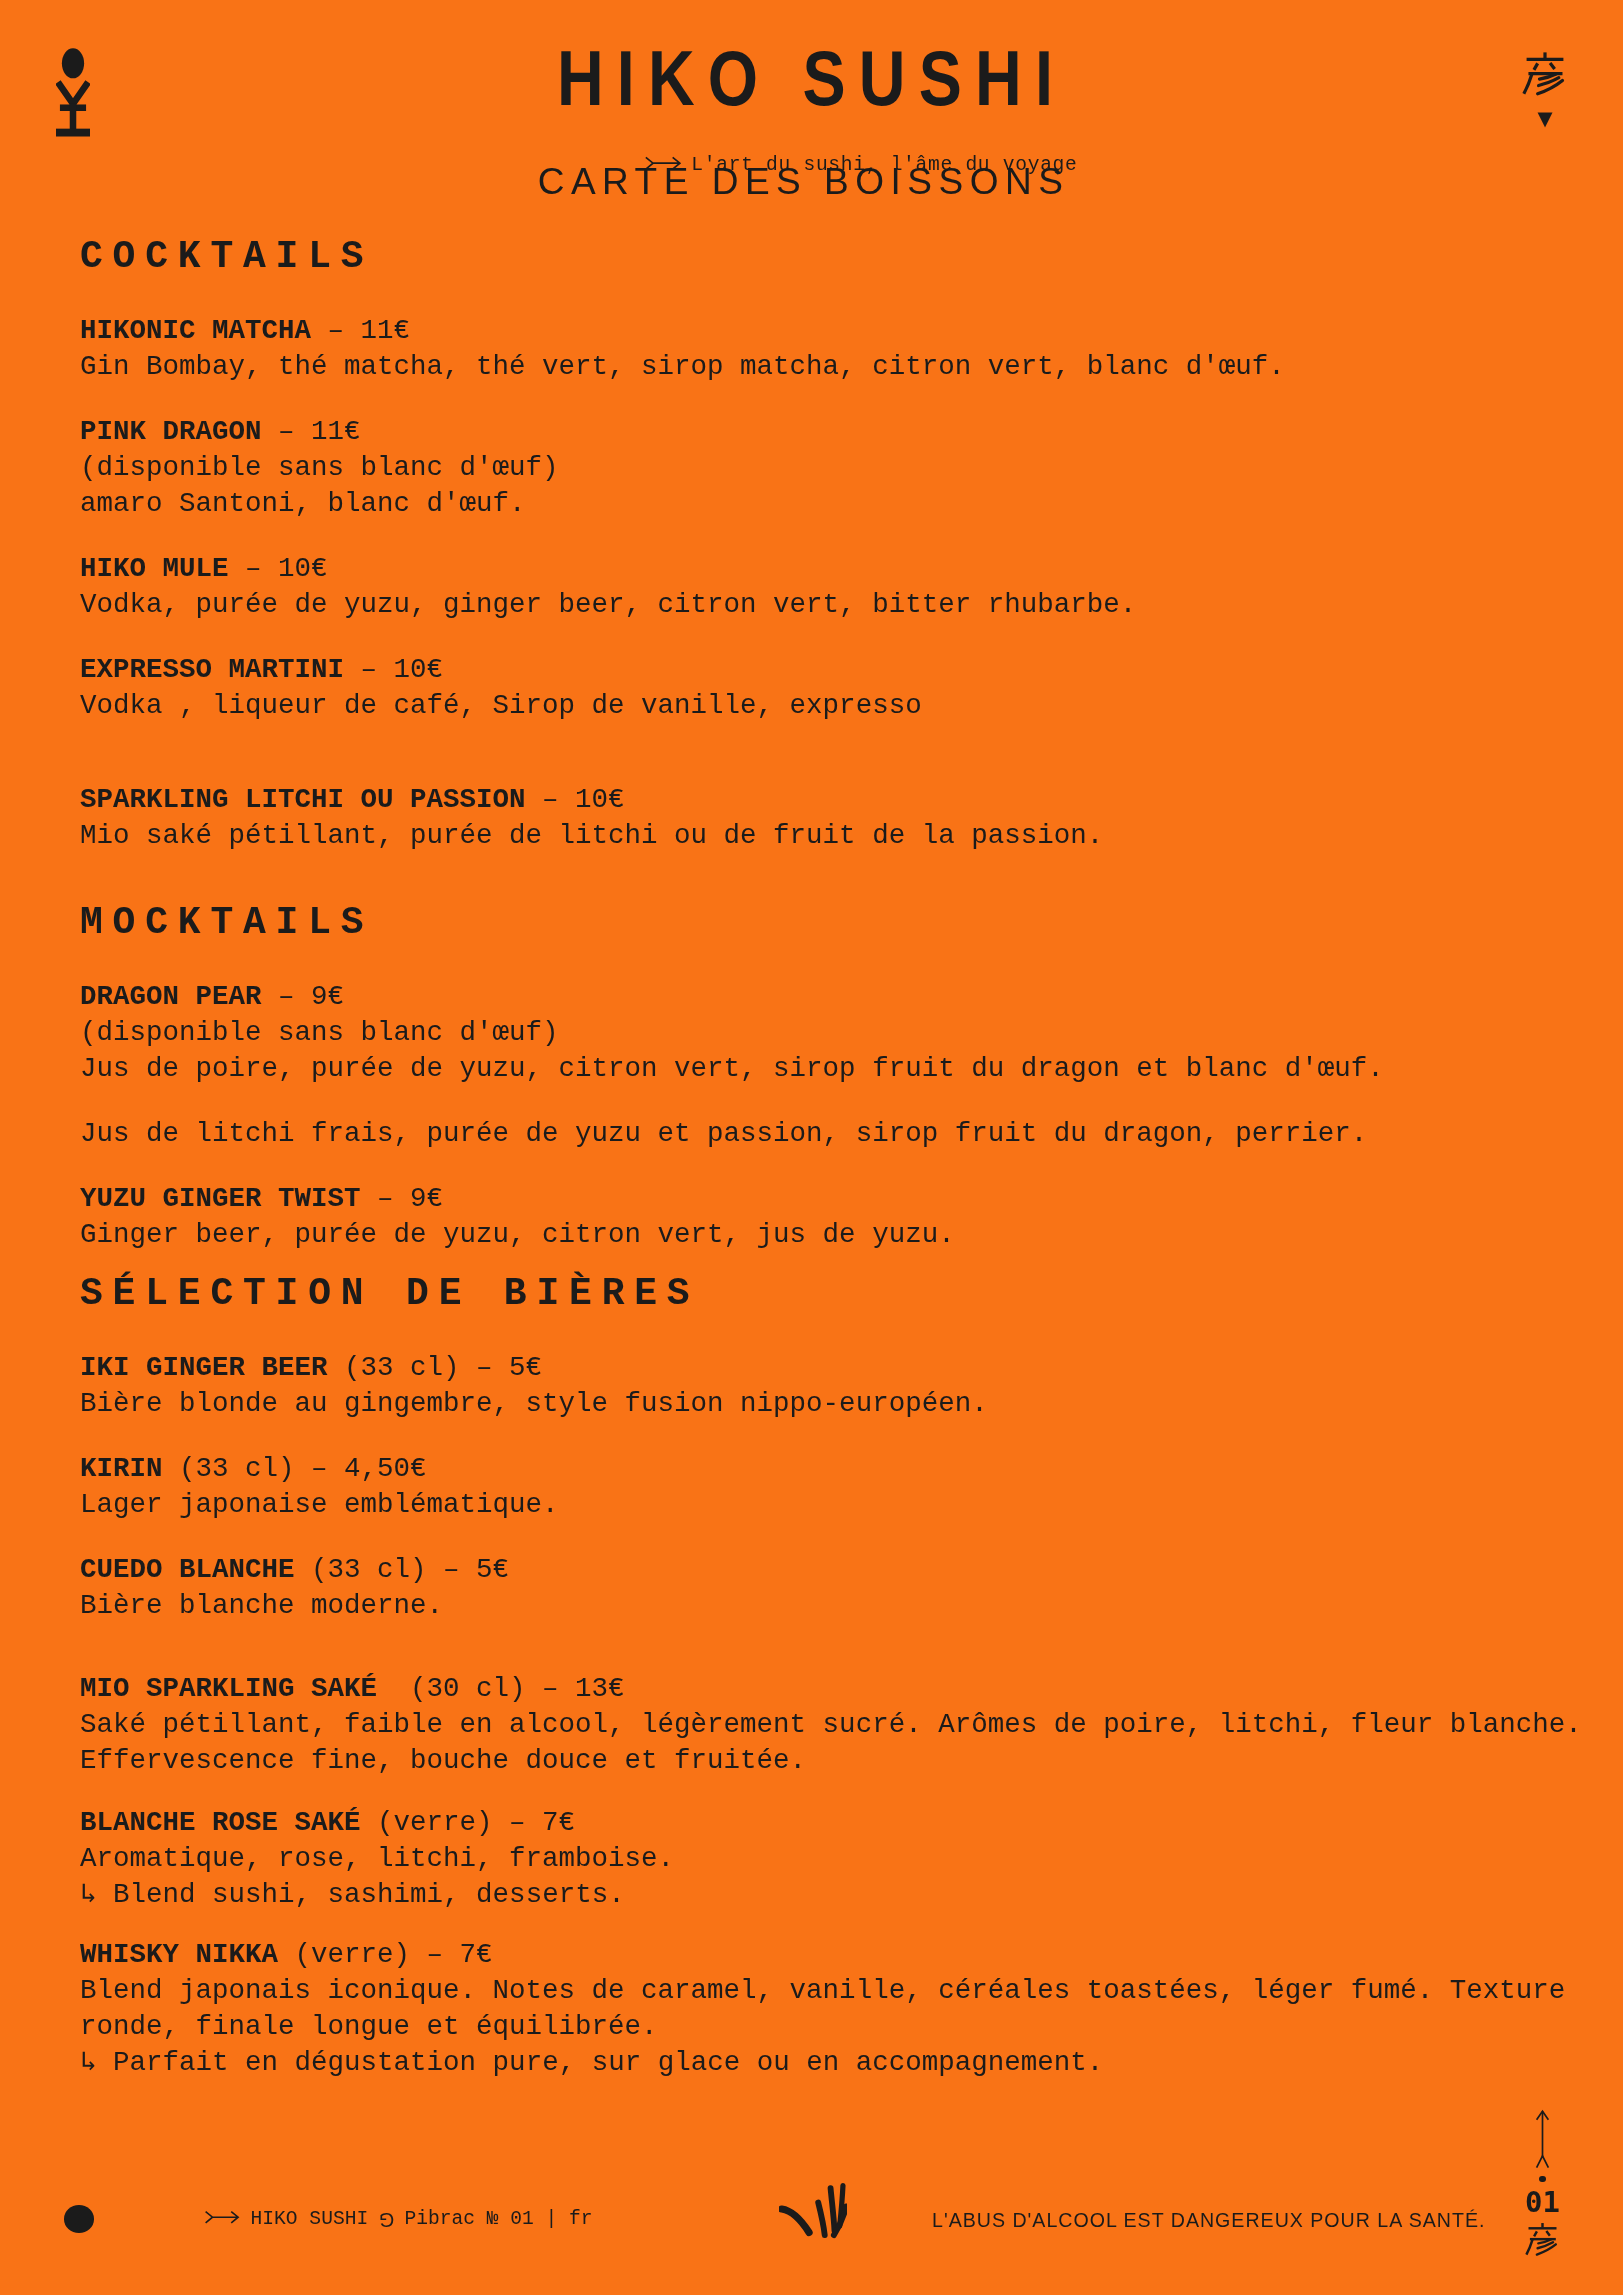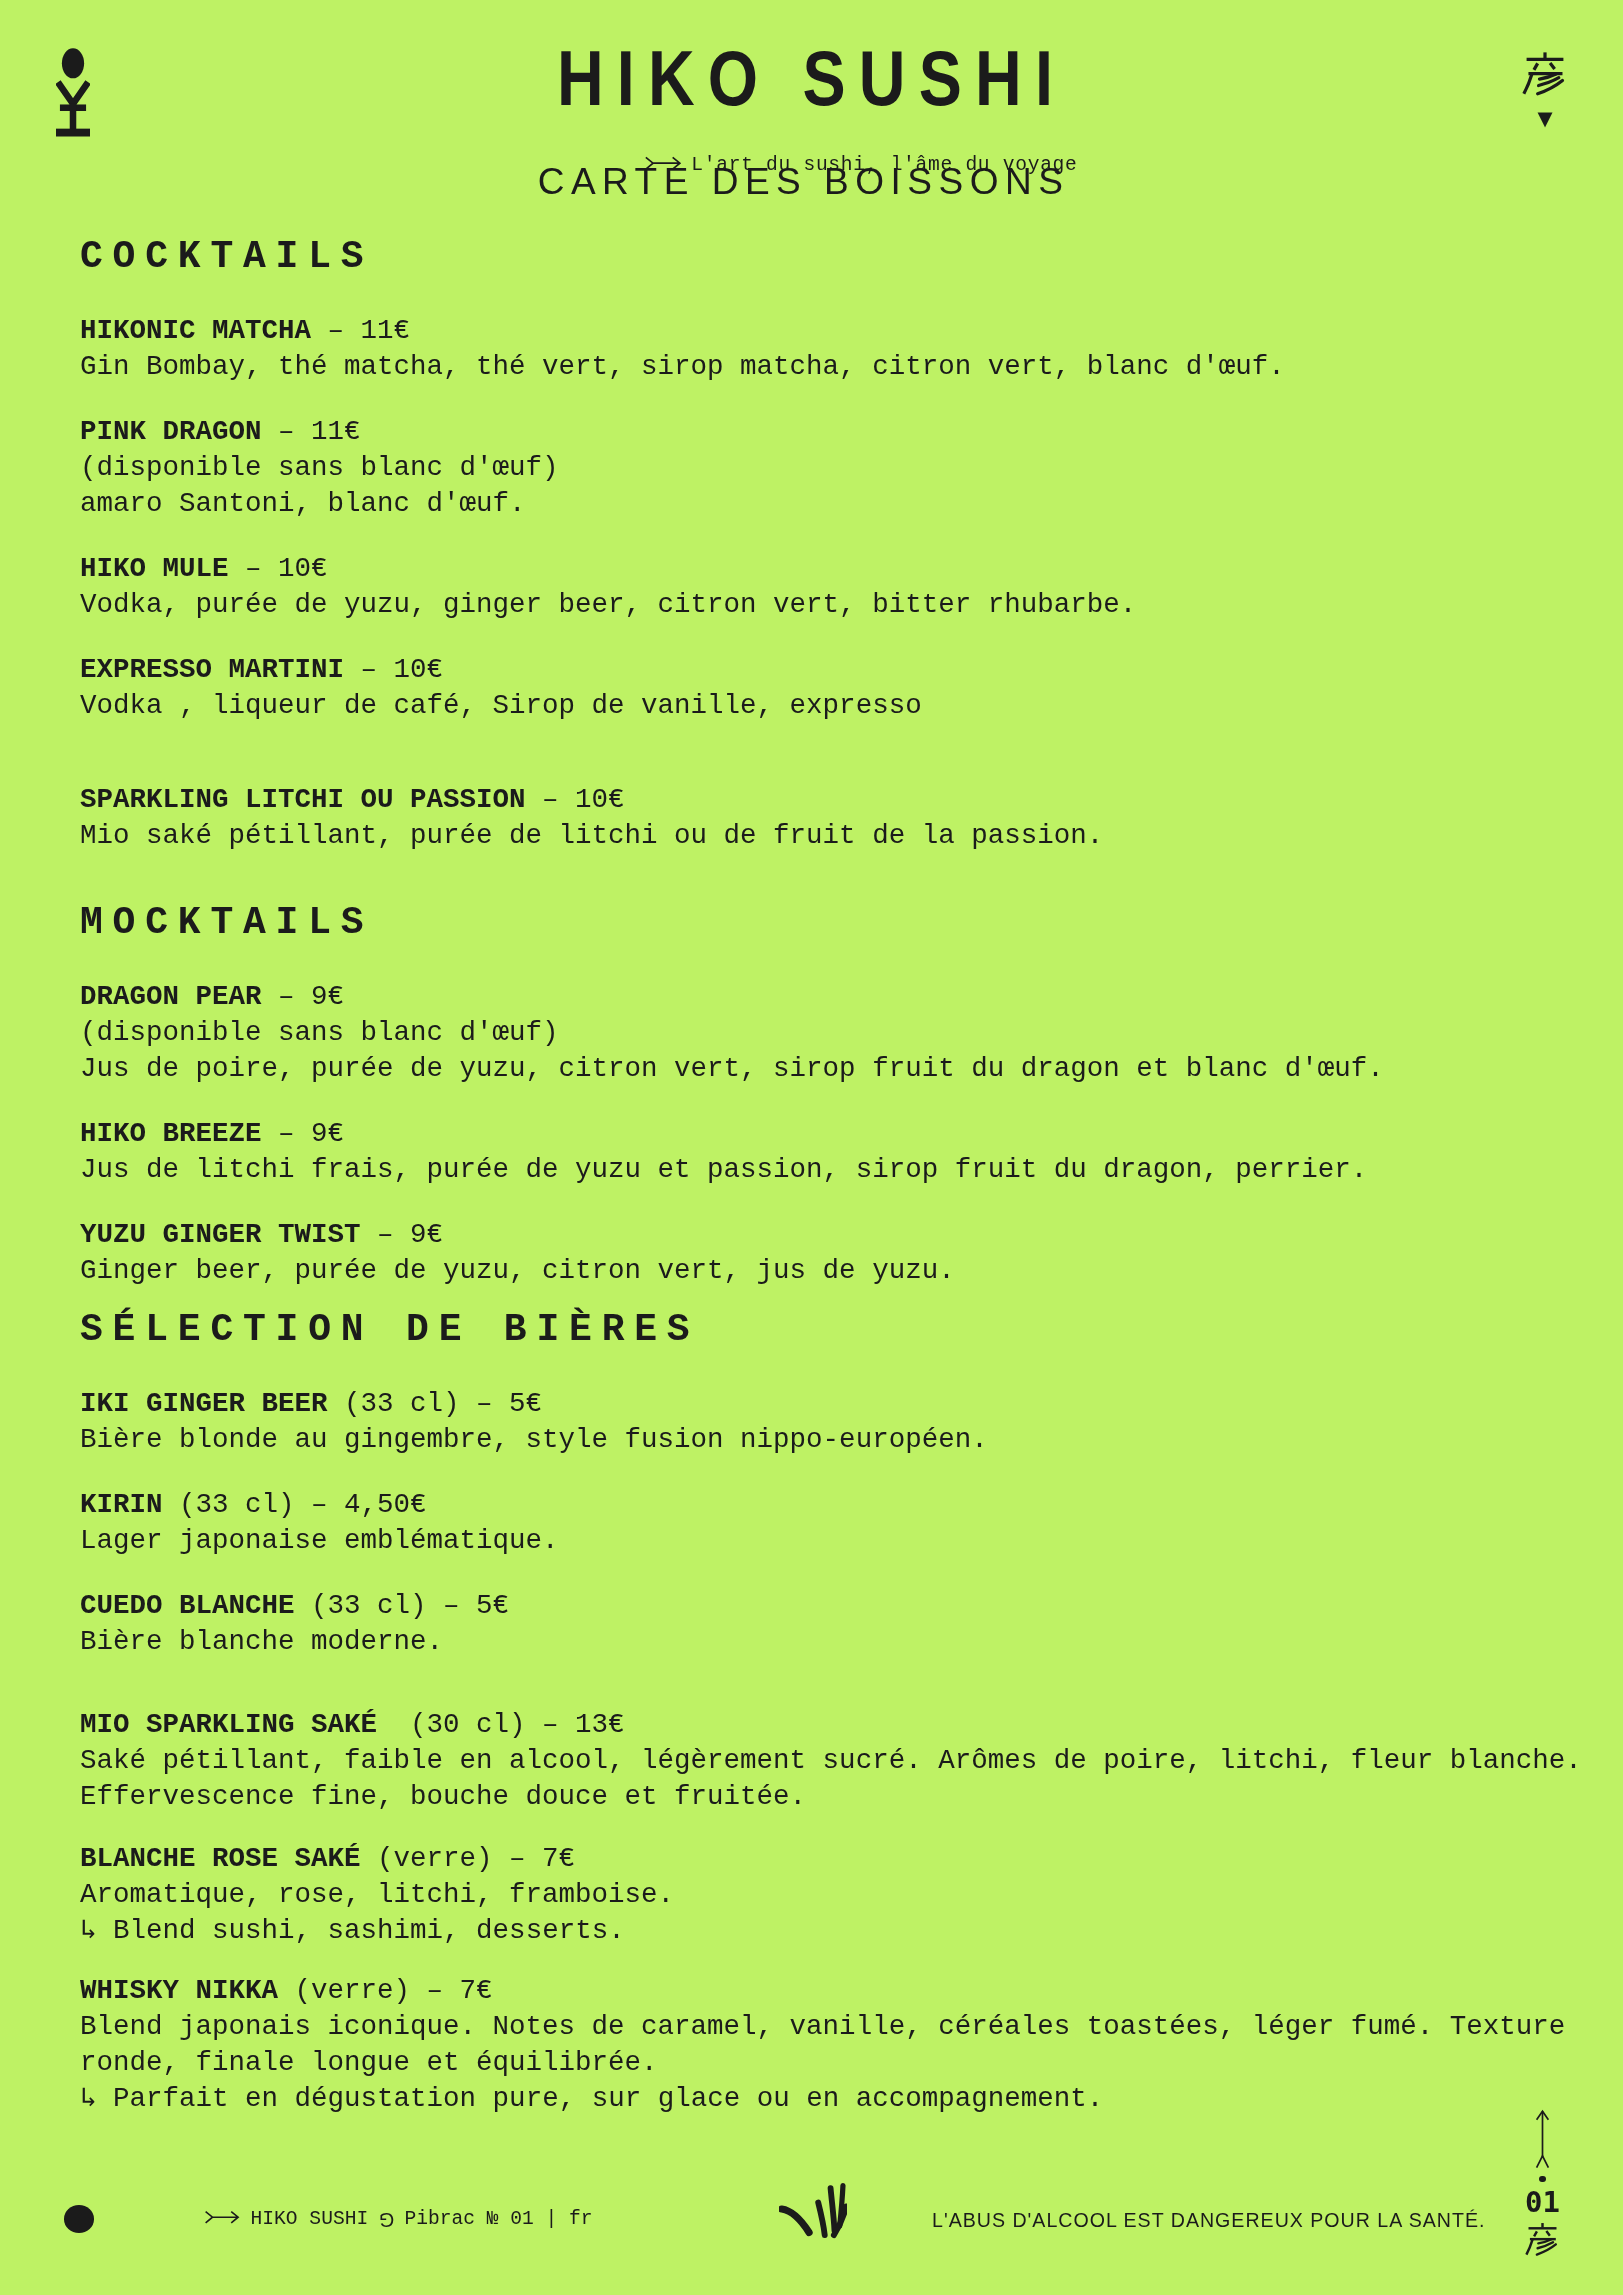--- a/index.html
+++ b/index.html
@@ -1,19 +1,19 @@
 <!DOCTYPE html>
 <html style="font-size:10.5px"><head>
 <meta charset="utf-8">
 <style>
   html,body{margin:0;padding:0;background:#e8e8e8;}
   .page{
     position:relative;
     width:1623px;height:2295px;
-    background:#bef264;
+    background:#f97316;
     color:#1b1b1b;
     font-family:"Liberation Mono","DejaVu Sans Mono",monospace;
     overflow:hidden;
   }
   
   .header{position:relative;height:230px;}
   .logo{position:absolute;left:56px;top:48px;}
   .brand-title{
     position:absolute;left:0;right:0;top:34px;
     text-align:center;
@@ -175,21 +175,20 @@
     <section class="section s-mock">
       <h2 class="heading">MOCKTAILS</h2>
 
       <div class="item g56">
         <div class="line"><span class="name">DRAGON PEAR</span><span> – 9€</span></div>
         <div class="line">(disponible sans blanc d'œuf)</div>
         <div class="line">Jus de poire, purée de yuzu, citron vert, sirop fruit du dragon et blanc d'œuf.</div>
       </div>
 
       <div class="item">
-        <div class="line"><span class="name">HIKO BREEZE</span><span> – 9€</span></div>
         <div class="line">Jus de litchi frais, purée de yuzu et passion, sirop fruit du dragon, perrier.</div>
       </div>
 
       <div class="item">
         <div class="line"><span class="name">YUZU GINGER TWIST</span><span> – 9€</span></div>
         <div class="line">Ginger beer, purée de yuzu, citron vert, jus de yuzu.</div>
       </div>
     </section>
 
     <section class="section s-biere">

